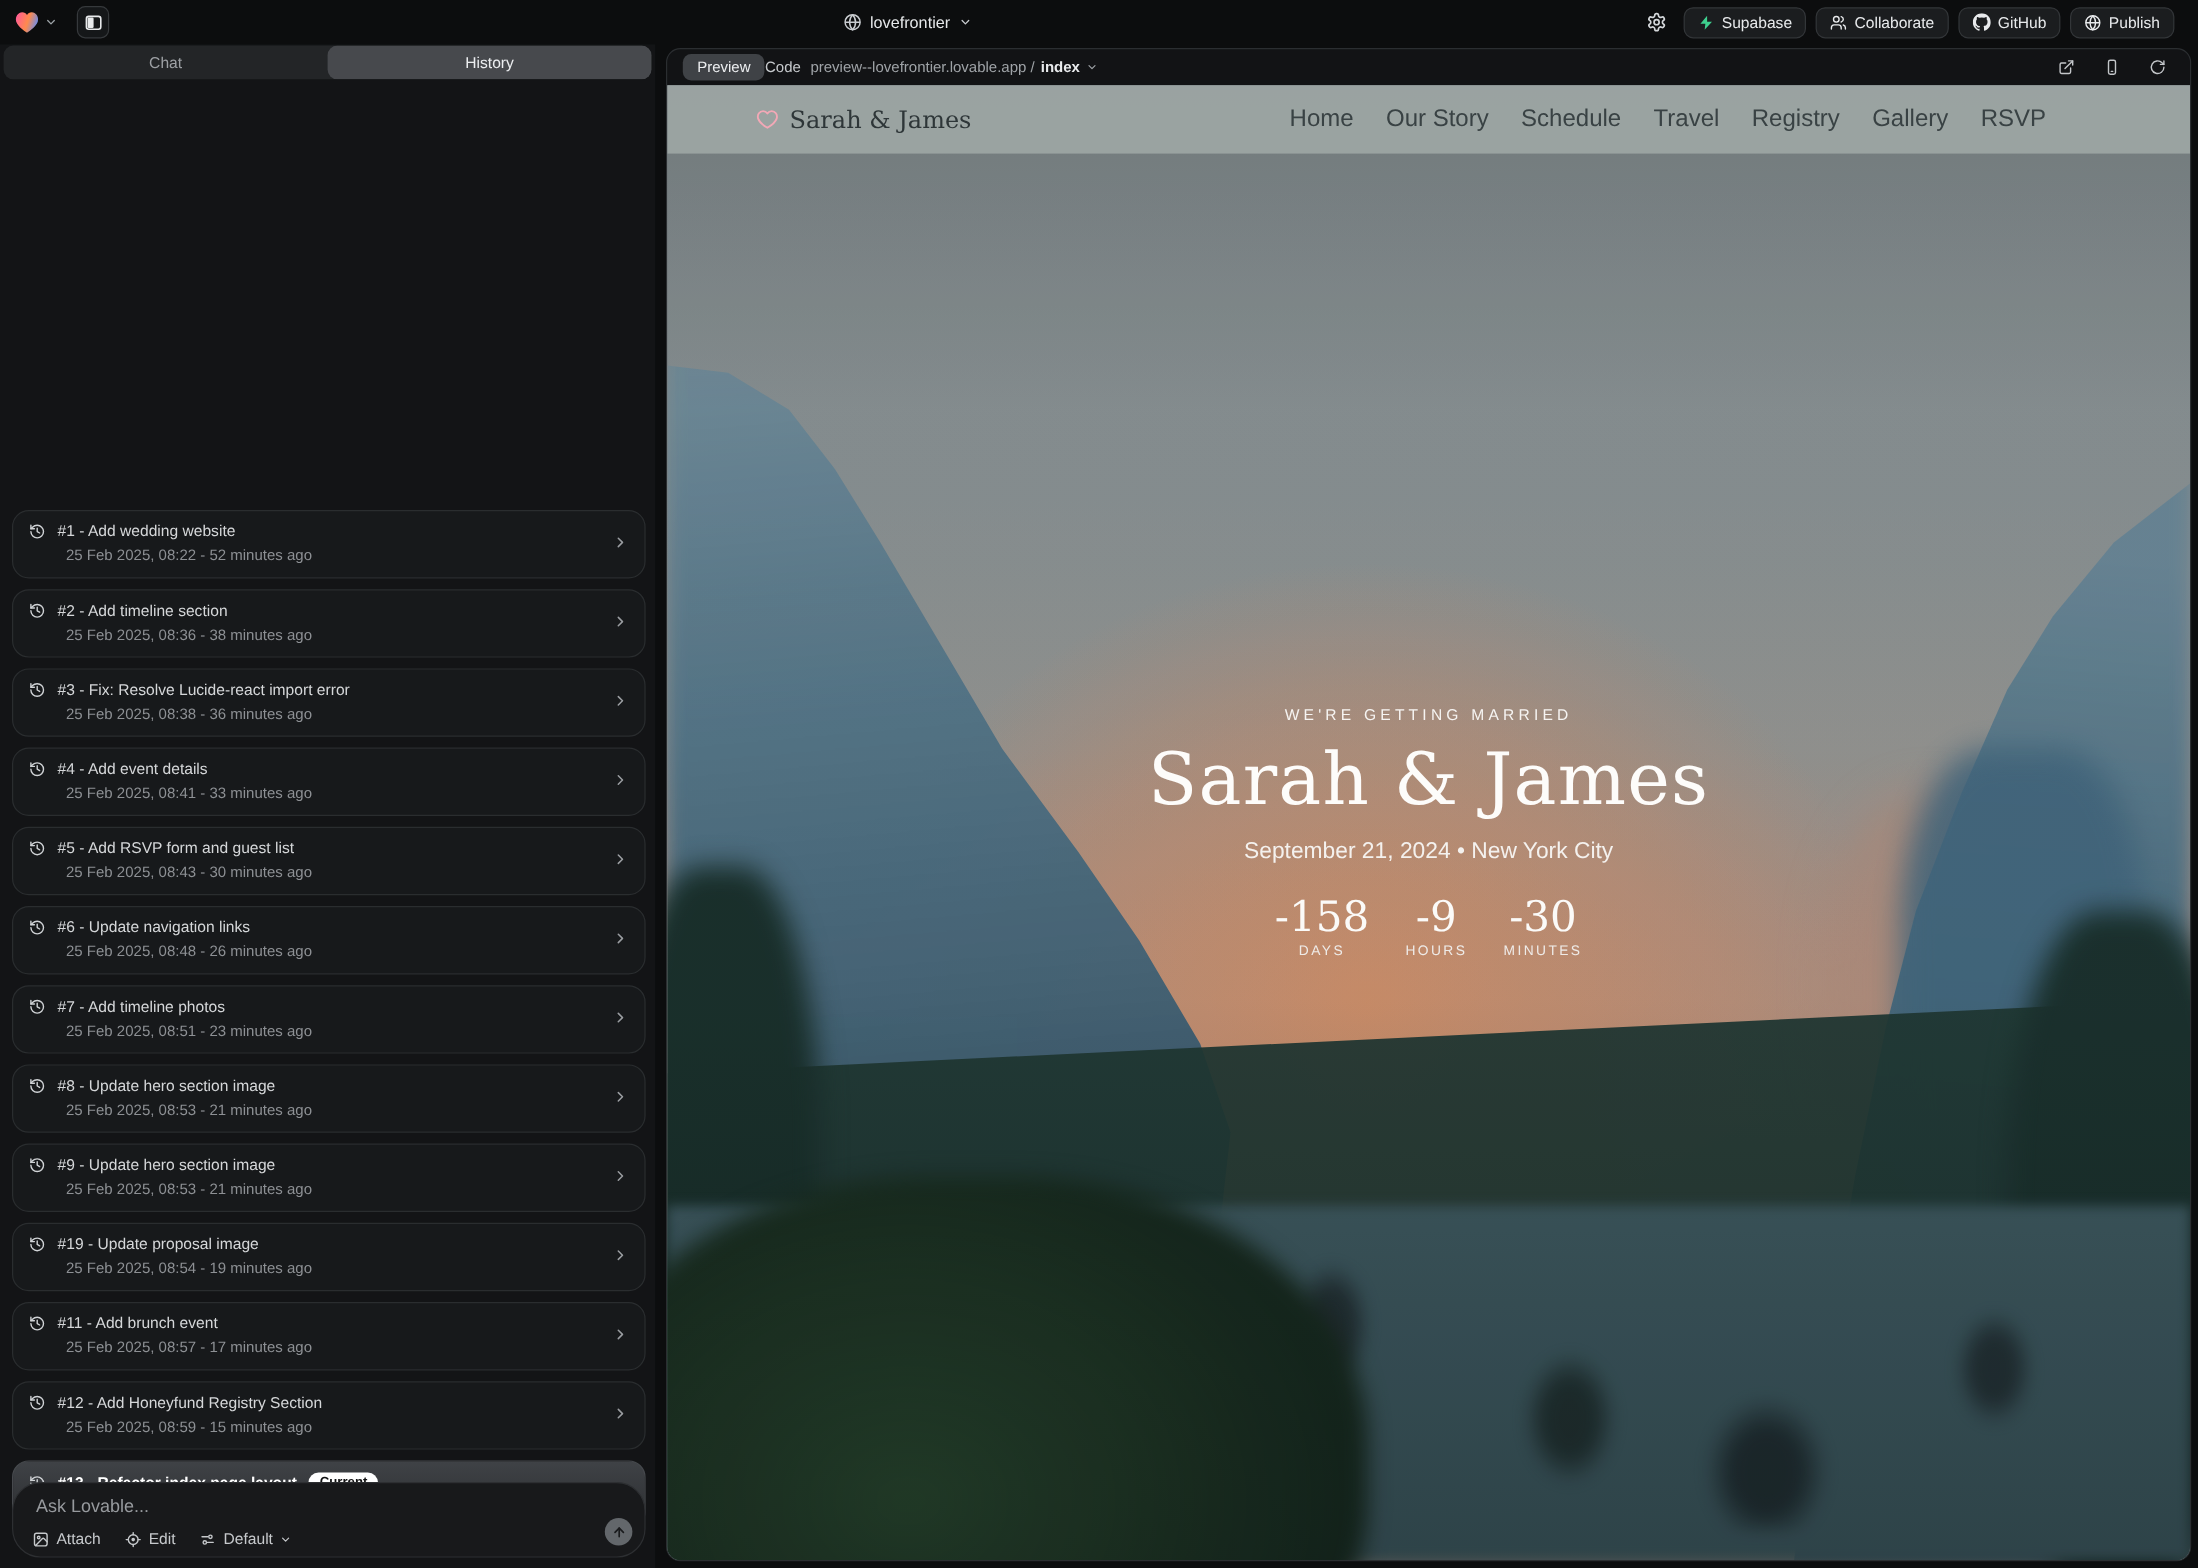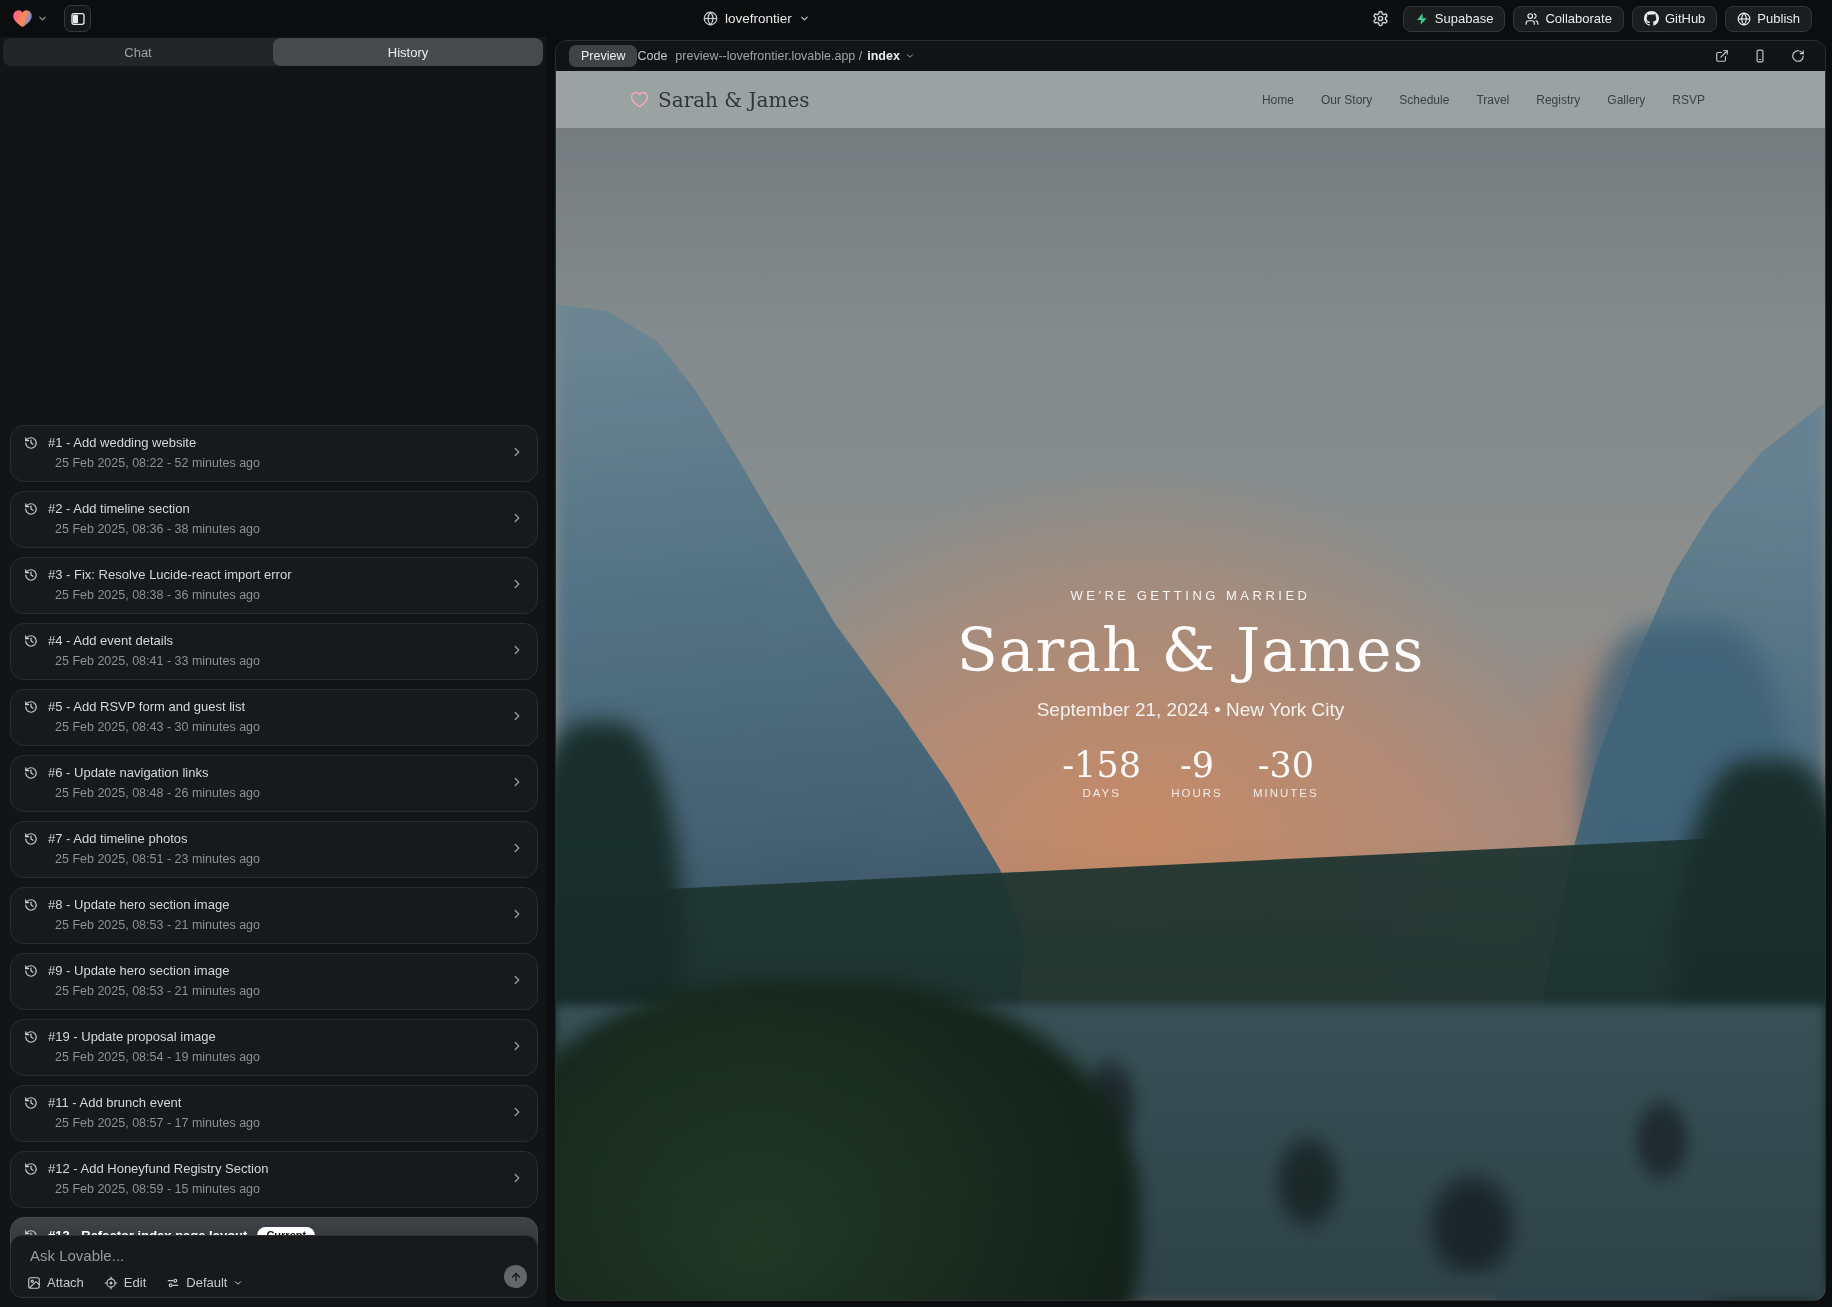--- a/index.html
+++ b/index.html
@@ -30,21 +30,21 @@
   .history-list { position:absolute; left:10px; right:8px; top:388px; display:flex; flex-direction:column; gap:9px; }
   .hcard { height:57px; border:1px solid #2a2d2f; border-radius:14px; position:relative; cursor:pointer; background:#17191b; }
   .hcard.current { background:linear-gradient(180deg,#3f4246 0%,#2a2c2f 100%); border-color:#46494d; }
   .hcard .trow { position:absolute; left:13px; top:9px; display:flex; align-items:center; gap:10px; }
   .hcard .title { font-size:13px; color:#d5d7d9; }
   .hcard.current .title { color:#ffffff; font-weight:700; }
   .hcard .meta { position:absolute; left:44px; top:30px; font-size:12.5px; color:#8d9094; }
   .hcard .chev { position:absolute; right:13px; top:19px; color:#9a9da1; }
   .badge { display:inline-flex; align-items:center; background:#ffffff; color:#101112; font-size:11px; font-weight:700; padding:3px 9px; border-radius:999px; line-height:1; }
 
-  .composer { position:absolute; left:10px; right:8px; bottom:9px; height:63px; border:1px solid #2d2f32; border-radius:12px; background:#18191b; }
+  .composer { position:absolute; left:10px; right:8px; bottom:9px; height:63px; border:1px solid #2d2f32; border-radius:24px; background:#18191b; }
   .prompt { position:absolute; left:19px; top:11px; font-size:15px; color:#96999d; cursor:text; }
   .composer-row { position:absolute; left:16px; bottom:7px; display:flex; align-items:center; gap:20px; }
   .c-btn { display:flex; align-items:center; gap:6px; background:transparent; border:none; color:#c6c9cc; font-size:13px; cursor:pointer; }
   .send { position:absolute; right:10px; bottom:9px; width:23px; height:23px; border-radius:50%; background:#63676b; border:none; display:flex; align-items:center; justify-content:center; cursor:pointer; }
 
   
   .preview-panel { position:absolute; left:555px; top:40px; right:6px; bottom:6px; border:1px solid #2b2e31; border-radius:12px; background:#121315; overflow:hidden; }
   .urlbar { height:30px; display:flex; align-items:center; padding:0 13px; }
   .pill { background:#3f4246; border:none; color:#eceef0; font-size:12.5px; padding:4px 12px; border-radius:7px; cursor:pointer; }
   .plain-tab { background:transparent; border:none; color:#c6c9cc; font-size:12.5px; cursor:pointer; }
@@ -93,21 +93,21 @@
     background:radial-gradient(55% 60% at 42% 55%, #2c4d30 0%, #213b27 55%, #182c1f 100%); }
   .l-grass2 { left:20%; bottom:-4%; width:22%; height:22%; border-radius:50%; filter:blur(10px); background:#264428; opacity:.9; }
   .l-vignette { inset:0;
     background:linear-gradient(180deg, rgba(14,18,20,0.20) 0%, rgba(14,18,20,0.06) 22%, rgba(14,18,20,0.05) 62%, rgba(8,12,14,0.30) 100%); }
   .l-mute { inset:0; background:rgba(22,26,28,0.10); }
 
   .site-header { position:absolute; top:0; left:0; right:0; height:57px; background:rgba(157,166,164,0.92);
     display:flex; align-items:center; padding:0 120px 0 74px; }
   .site-logo { display:flex; align-items:center; gap:9px; font-family:"DejaVu Serif", serif; font-size:20px; color:#2e3638; }
   .site-nav { margin-left:auto; display:flex; align-items:center; gap:27px; }
-  .nav-link { font-size:12px; color:#394244; cursor:pointer; }
+  .nav-link { font-size:20px; color:#394244; cursor:pointer; }
 
   .hero { position:absolute; inset:0; display:flex; flex-direction:column; align-items:center; text-align:center; padding-top:517px; }
   .eyebrow { font-size:13px; letter-spacing:3.5px; color:#f6f4f2; font-weight:500; }
   .hero-title { font-family:"DejaVu Serif", serif; font-weight:400; font-size:60px; color:#fdfcfa; margin-top:12px; letter-spacing:1px; }
   .hero-date { font-size:19px; color:#f4f1ee; margin-top:14px; }
   .countdown { display:flex; align-items:flex-start; gap:26px; margin-top:27px; }
   .cd-item { min-width:60px; }
   .cd-value { font-family:"DejaVu Serif", serif; font-size:35px; color:#fbfaf8; line-height:1; }
   .cd-label { font-size:11.5px; letter-spacing:2px; color:#eeebe8; margin-top:4px; }
 </style>

